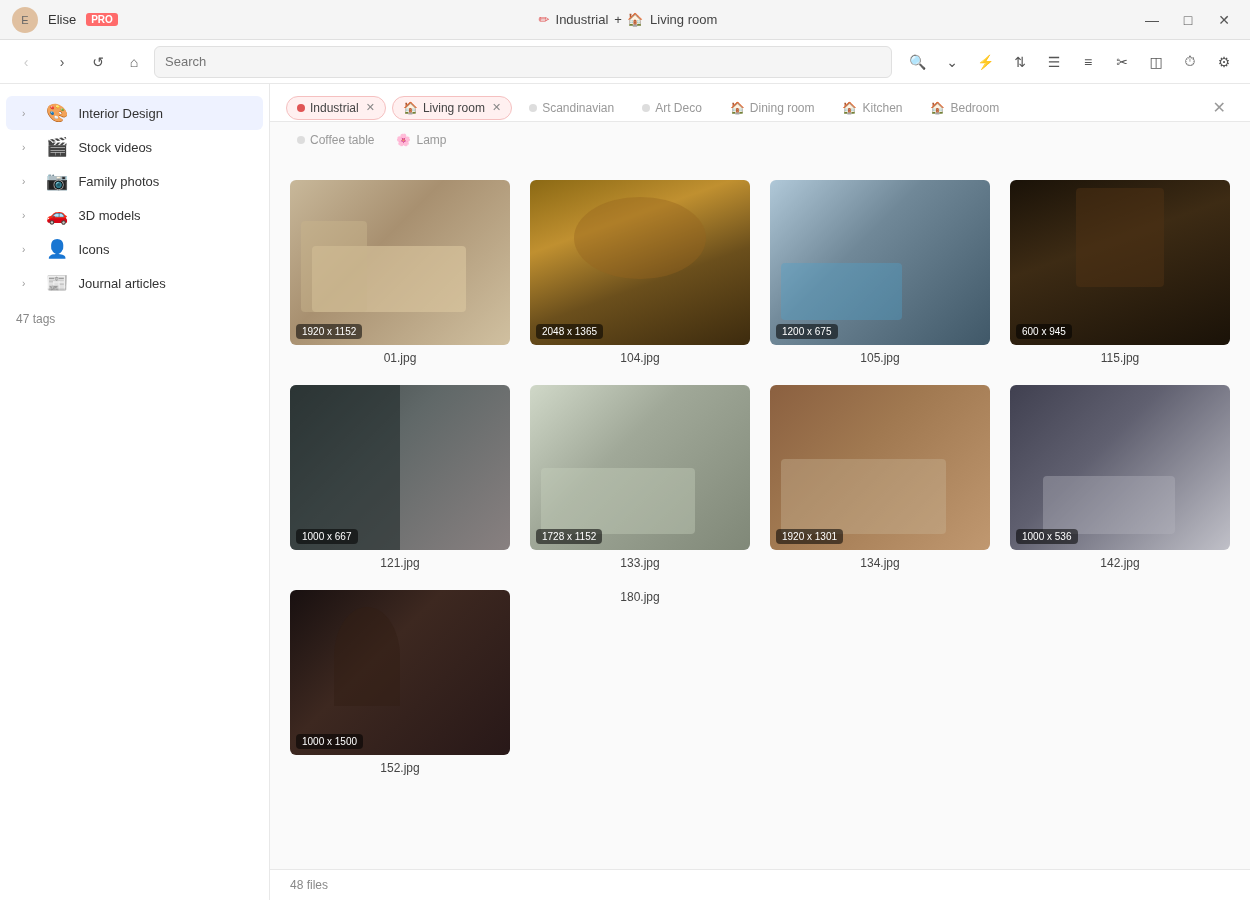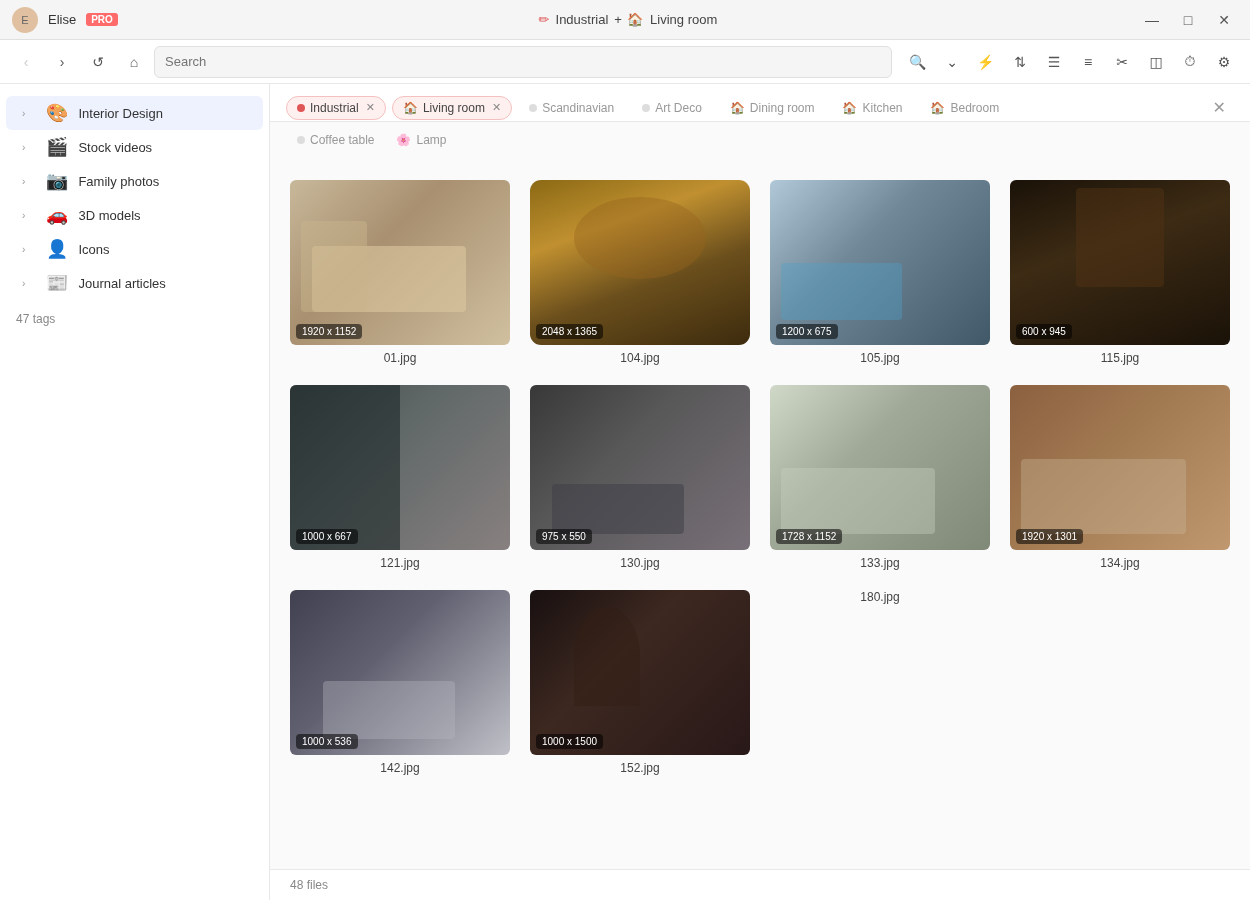--- a/index.html
+++ b/index.html
@@ -113,21 +113,21 @@
     }
     .image-thumb .dim-badge {
       position: absolute; bottom: 6px; left: 6px;
       background: rgba(0,0,0,0.55); color: white;
       font-size: 10px; padding: 2px 6px; border-radius: 4px;
     }
     .image-filename { font-size: 12px; color: #444; text-align: center; }
 
     
     .img-01 { background: linear-gradient(135deg, #c8b89a 0%, #a89070 40%, #d0c0a0 100%); }
-    .img-104 { background: linear-gradient(160deg, #8b6914 0%, #c09030 30%, #6b4f1c 60%, #3d2b0e 100%); border-radius: 11px; }
+    .img-104 { background: linear-gradient(160deg, #8b6914 0%, #c09030 30%, #6b4f1c 60%, #3d2b0e 100%); }
     .img-105 { background: linear-gradient(135deg, #b0c8d8 0%, #708898 40%, #405868 100%); }
     .img-115 { background: linear-gradient(160deg, #1a1208 0%, #3d2b14 40%, #1a1208 100%); }
     .img-121 { background: linear-gradient(135deg, #404848 0%, #606868 40%, #888080 100%); }
     .img-130 { background: linear-gradient(135deg, #383838 0%, #585858 40%, #787078 100%); }
     .img-133 { background: linear-gradient(135deg, #d0d8c8 0%, #a0a898 40%, #808878 100%); }
     .img-134 { background: linear-gradient(135deg, #8b6040 0%, #a07850 40%, #c09870 100%); }
     .img-138 { background: linear-gradient(135deg, #302010 0%, #604030 40%, #c08060 100%); }
     .img-142 { background: linear-gradient(135deg, #404050 0%, #606070 40%, #c0c0c8 100%); }
     .img-152 { background: linear-gradient(135deg, #181010 0%, #3d2820 40%, #281818 100%); }
     .img-180 { background: linear-gradient(135deg, #2a1a0a 0%, #4a2a1a 40%, #8a5030 100%); }
@@ -316,29 +316,20 @@
         <div class="image-card">
           <div class="image-thumb img-121">
             <div class="scene">
               <div style="position:absolute;top:0;left:0;width:50%;height:100%;background:rgba(30,40,40,0.6);"></div>
             </div>
             <div class="dim-badge">1000 x 667</div>
           </div>
           <div class="image-filename">121.jpg</div>
         </div>
 
-        <div class="image-card">
-          <div class="image-thumb img-130">
-            <div class="scene">
-              <div style="position:absolute;bottom:10%;left:10%;width:60%;height:30%;background:rgba(60,60,70,0.5);border-radius:4px;"></div>
-            </div>
-            <div class="dim-badge">975 x 550</div>
-          </div>
-          <div class="image-filename">130.jpg</div>
-        </div>
 
         <div class="image-card">
           <div class="image-thumb img-133">
             <div class="scene">
               <div style="position:absolute;bottom:10%;left:5%;width:70%;height:40%;background:rgba(200,210,190,0.4);border-radius:4px;"></div>
             </div>
             <div class="dim-badge">1728 x 1152</div>
           </div>
           <div class="image-filename">133.jpg</div>
         </div>

